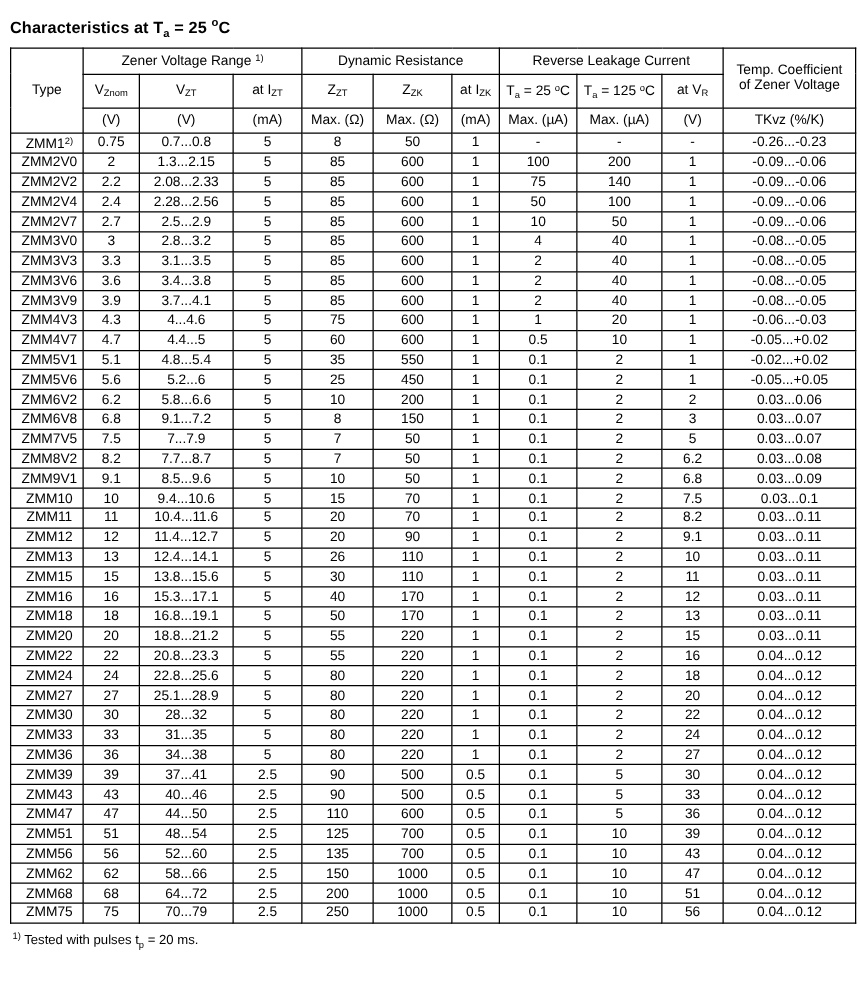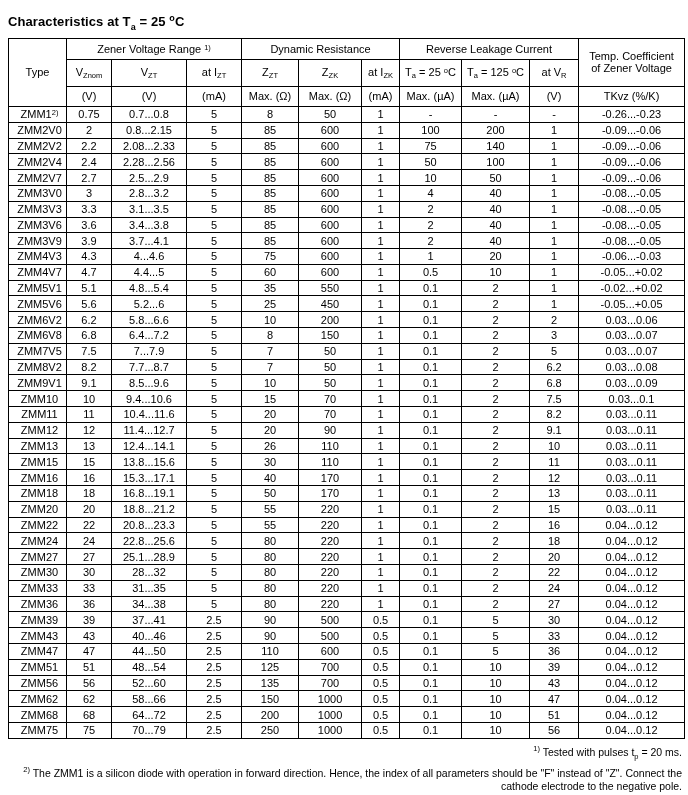--- a/index.html
+++ b/index.html
@@ -51,21 +51,20 @@
   table.chars sup { font-size: 7.5px; vertical-align: 3px; }
   .footnotes {
     margin-top: 3px;
     padding-left: 2px;
   }
   .footnote {
     font-size: 10.5px;
     line-height: 13.5px;
     padding-left: 11px;
     text-indent: -11px;
-    text-align: right;
   }
   .footnote sup { font-size: 7.5px; }
   .footnote sub { font-size: 7.5px; }
 </style>
 </head>
 <body>
 
 <div class="page">
 
   <div class="title">Characteristics at T<sub>a</sub> = 25 <sup>o</sup>C</div>
@@ -126,21 +125,21 @@
           <td>50</td>
           <td>1</td>
           <td>-</td>
           <td>-</td>
           <td>-</td>
           <td>-0.26...-0.23</td>
         </tr>
         <tr>
           <td class="type-col">ZMM2V0</td>
           <td>2</td>
-          <td>0.8...2.15</td>
+          <td>1.3...2.15</td>
           <td>5</td>
           <td>85</td>
           <td>600</td>
           <td>1</td>
           <td>100</td>
           <td>200</td>
           <td>1</td>
           <td>-0.09...-0.06</td>
         </tr>
         <tr>
@@ -295,21 +294,21 @@
           <td>200</td>
           <td>1</td>
           <td>0.1</td>
           <td>2</td>
           <td>2</td>
           <td>0.03...0.06</td>
         </tr>
         <tr>
           <td class="type-col">ZMM6V8</td>
           <td>6.8</td>
-          <td>6.4...7.2</td>
+          <td>9.1...7.2</td>
           <td>5</td>
           <td>8</td>
           <td>150</td>
           <td>1</td>
           <td>0.1</td>
           <td>2</td>
           <td>3</td>
           <td>0.03...0.07</td>
         </tr>
         <tr>
@@ -635,16 +634,15 @@
           <td>0.1</td>
           <td>10</td>
           <td>56</td>
           <td>0.04...0.12</td>
         </tr>
       </tbody>
   </table>
 
   <div class="footnotes">
     <div class="footnote"><sup>1)</sup> Tested with pulses t<sub>p</sub> = 20 ms.</div>
-    <div class="footnote"><sup>2)</sup> The ZMM1 is a silicon diode with operation in forward direction. Hence, the index of all parameters should be "F" instead of "Z". Connect the cathode electrode to the negative pole.</div>
   </div>
 
 </div>
 
 </body></html>

